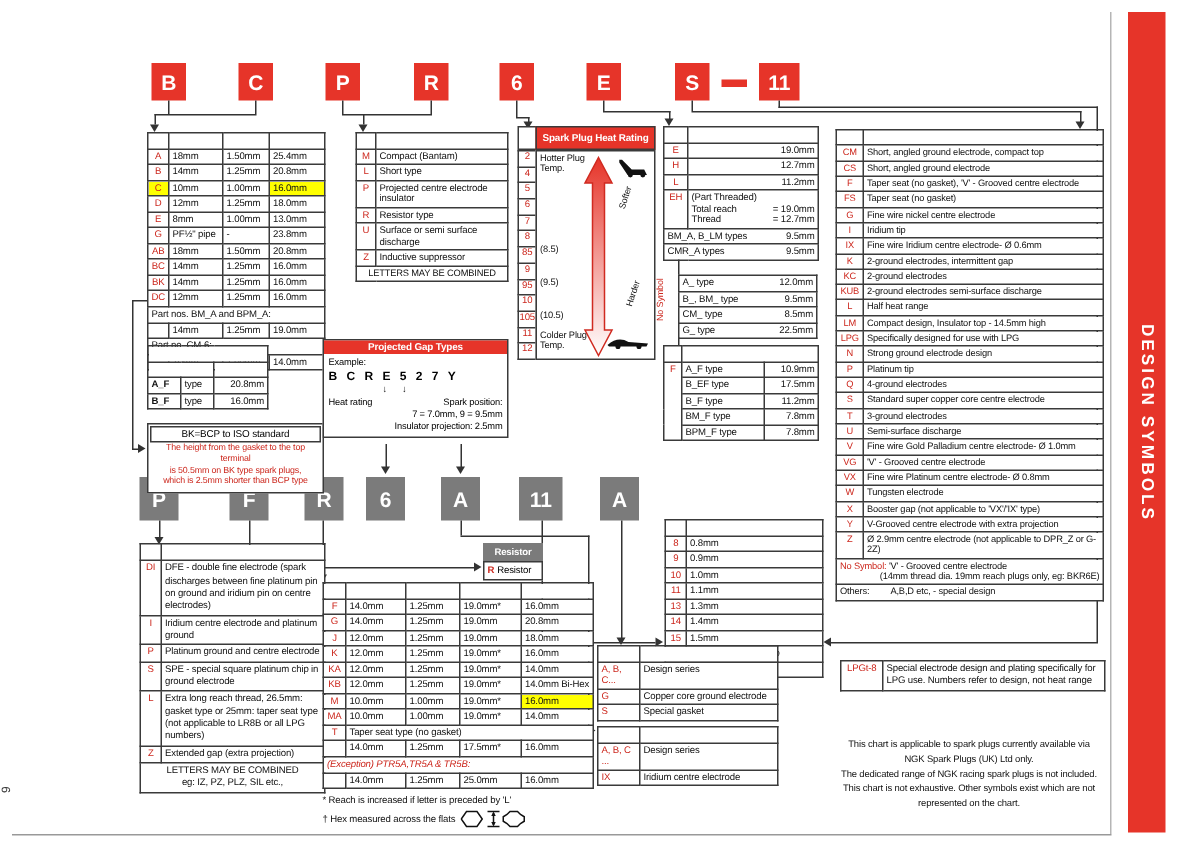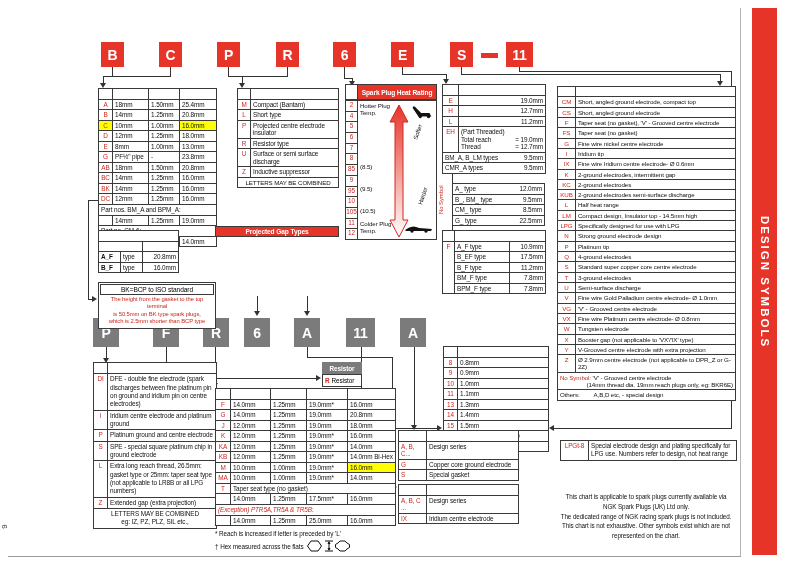--- a/index.html
+++ b/index.html
@@ -323,20 +323,34 @@
       <tbody>
           <tr>
             <td colspan="2" class="ctr" style="font-size:6.2px">LETTERS MAY BE COMBINED</td>
           </tr>
     </tbody>
       </table>
   </div>
 
   <div class="abs notebox" style="left:215px;top:226px;width:124px">
     <div class="hdr" style="font-size:6.6px;padding:1px">Projected Gap Types</div>
+    <div style="padding:2px 3px;font-size:6.2px;line-height:1.3">
+      <div>Example:</div>
+      <div style="font-weight:bold;font-size:8px;letter-spacing:2px">B C R E 5 2 7 Y</div>
+      <div style="display:flex">
+        <span style="margin-left:36px">↓</span>
+        <span style="margin-left:10px">↓</span>
+      </div>
+      <div style="display:flex;justify-content:space-between">
+        <span>Heat rating</span>
+        <span>Spark position:</span>
+      </div>
+      <div style="text-align:right">7 = 7.0mm, 9 = 9.5mm</div>
+      <div style="text-align:right">Insulator projection: 2.5mm</div>
+    </div>
   </div>
 
   <div class="abs" style="left:345px;top:84px;width:13px;height:16px;border:1px solid #3a3a3a;background:#fff"></div>
   <div class="abs hdr" style="left:357px;top:84px;width:80px;height:16px;font-size:6.6px;display:flex;align-items:center;justify-content:center;text-align:center;border:1px solid #3a3a3a">Spark Plug Heat Rating</div>
   <div class="abs" style="left:345px;top:100px;width:13px">
     <table class="tbl">
       <tbody>
 
           <tr>
             <td class="sym" style="height:10.7px;padding:0">2</td>

